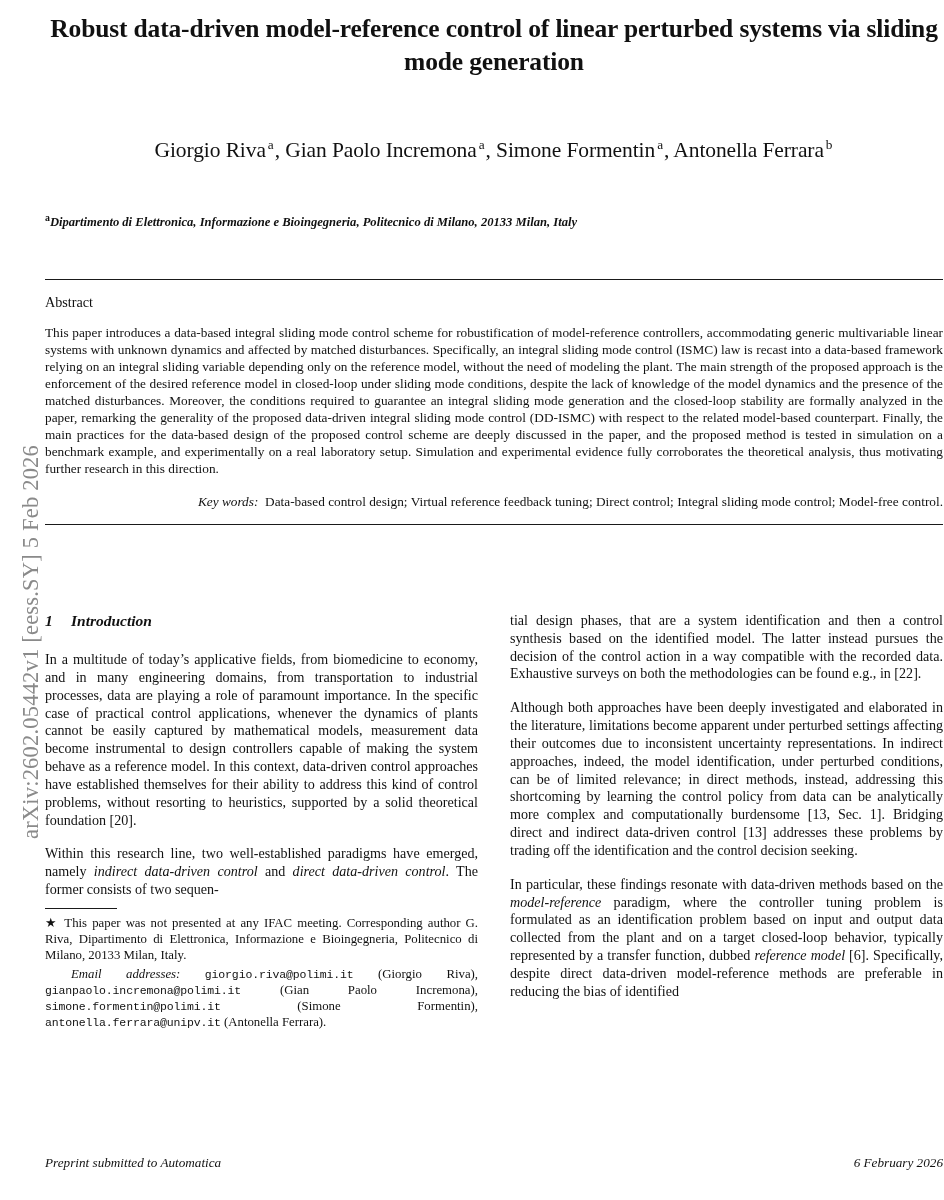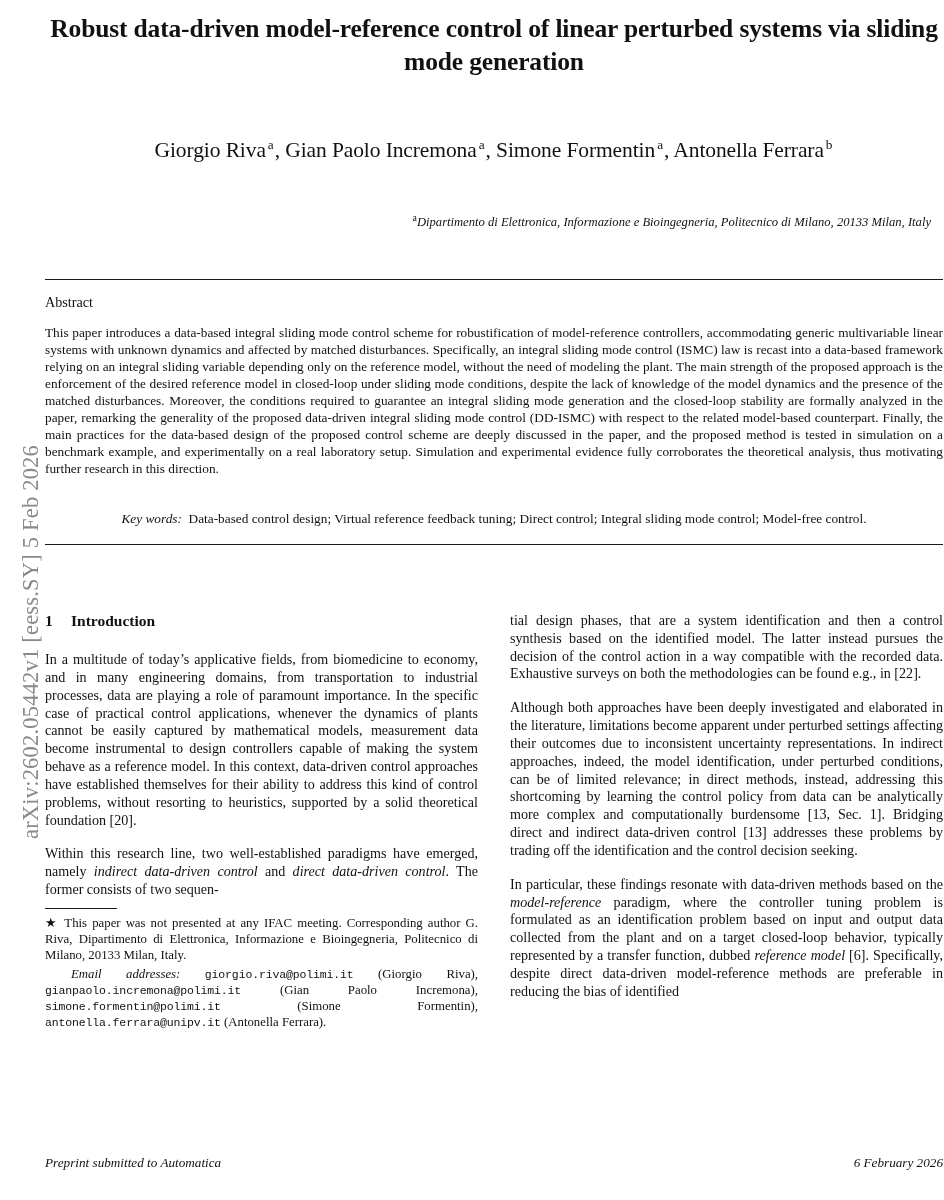--- a/index.html
+++ b/index.html
@@ -64,25 +64,26 @@
   }
   #authors sup {
     font-size: 0.62em;
     vertical-align: super;
     padding-left: 2px;
     padding-right: 1px;
   }
 
   
   .affil {
-    margin: 12px;
-    text-align: right;
+    margin: 0;
+    text-align: left;
     font-style: italic;
     font-size: 12.6px;
     line-height: 1.2;
+    font-weight: bold;
   }
   #affil-a { padding-top: 33px; }
   #affil-b { padding-top: 14px; }
   .affil sup {
     font-size: 0.78em;
     font-style: normal;
     vertical-align: super;
   }
 
   
@@ -105,25 +106,25 @@
   #abstract-body {
     margin: 0;
     padding-top: 13px;
     font-size: 13.3px;
     line-height: 1.285;
     text-align: justify;
     text-justify: inter-word;
     hyphens: none;
   }
   #keywords {
-    margin: 17px;
+    margin: 0;
     padding-top: 16px;
     font-size: 13.3px;
     line-height: 1.28;
-    text-align: center;
+    text-align: right;
   }
   #keywords .kw-label {
     font-style: italic;
   }
 
   
   #columns {
     position: absolute;
     left: 0;
     top: 612px;
@@ -135,20 +136,21 @@
   .col {
     width: 433px;
     position: relative;
   }
 
   #section-heading {
     margin: 0;
     font-size: 15.5px;
     font-weight: bold;
     line-height: 1.1;
+    font-style: italic;
   }
   #section-heading .secnum {
     display: inline-block;
     width: 26px;
   }
 
   .body-p {
     margin: 0;
     padding-top: 16px;
     font-size: 14.1px;

